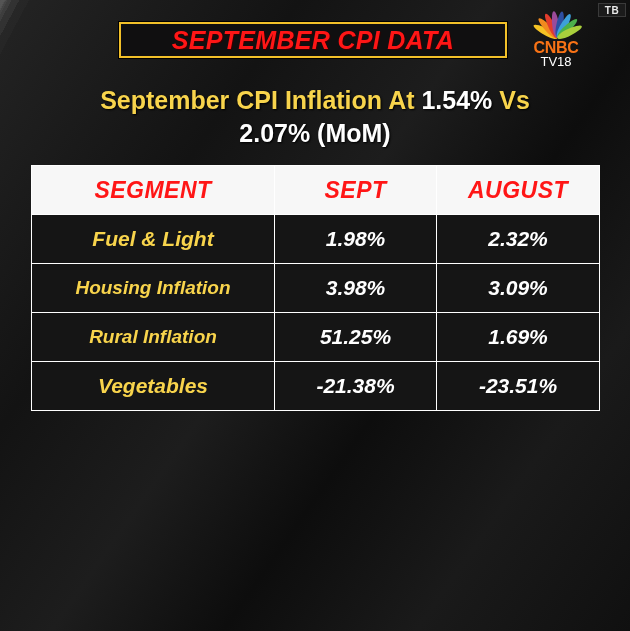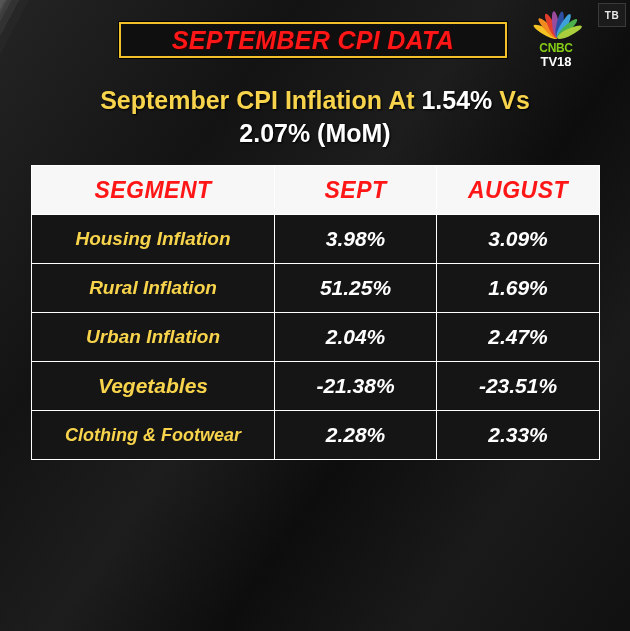--- a/index.html
+++ b/index.html
@@ -28,21 +28,21 @@
     background:
       linear-gradient(118deg, rgba(255,255,255,0.07) 0 0.6%, rgba(255,255,255,0) 0.6% 3.2%),
       linear-gradient(118deg, rgba(255,255,255,0.045) 0 0.5%, rgba(255,255,255,0) 0.5% 5.5%);
     opacity:.8;
   }
   #wrap { position:relative; z-index:2; width:630px; height:631px; }
 
   
   .tb-box {
     position:absolute; top:3px; right:4px;
-    width:28px; height:24px;
+    width:28px; height:14px;
     background:#1b1b1b;
     border:1px solid #3a3a3a;
     color:#e9e9e9;
     font-size:10px; font-weight:bold;
     display:flex; align-items:center; justify-content:center;
     letter-spacing:.5px;
     text-align:right;
   }
 
   
@@ -53,25 +53,25 @@
   }
   .peacock { width:44px; height:30px; position:relative; }
   .peacock i {
     position:absolute; left:20px; bottom:2px;
     width:7px; height:27px;
     border-radius:50% 50% 50% 50% / 60% 60% 40% 40%;
     transform-origin: 50% 100%;
     display:block;
   }
   .logo-cnbc {
-    color:#84cc16; font-size:12px; font-weight:bold; line-height:14px;
+    color:#f97316; font-size:16px; font-weight:bold; line-height:14px;
     letter-spacing:-0.3px; margin-top:1px;
   }
   .logo-tv18 {
-    color:#ffffff; font-size:13px; font-weight:bold; line-height:13px;
+    color:#ffffff; font-size:13px; font-weight:normal; line-height:13px;
     letter-spacing:0px;
   }
 
   
   .banner {
     position:absolute; left:119px; top:22px;
     width:388px; height:36px;
     background:#100f10;
     border:2px solid #f2c029;
     box-shadow:0 0 0 1px #000;
@@ -181,40 +181,35 @@
       </colgroup>
     <thead>
       <tr>
         <th>SEGMENT</th>
         <th>SEPT</th>
         <th>AUGUST</th>
       </tr>
     </thead>
     <tbody>
       <tr>
+        <td class="seg">Fuel &amp; Light</td>
+        <td class="val">1.98%</td>
+        <td class="val">2.32%</td>
+      </tr>
+      <tr>
         <td class="seg small">Housing Inflation</td>
         <td class="val">3.98%</td>
         <td class="val">3.09%</td>
       </tr>
       <tr>
         <td class="seg small">Rural Inflation</td>
         <td class="val">51.25%</td>
         <td class="val">1.69%</td>
       </tr>
       <tr>
-        <td class="seg small">Urban Inflation</td>
-        <td class="val">2.04%</td>
-        <td class="val">2.47%</td>
-      </tr>
-      <tr>
         <td class="seg">Vegetables</td>
         <td class="val">-21.38%</td>
         <td class="val">-23.51%</td>
       </tr>
-      <tr>
-        <td class="seg xsmall">Clothing &amp; Footwear</td>
-        <td class="val">2.28%</td>
-        <td class="val">2.33%</td>
-      </tr>
     </tbody>
   </table>
 
 </div>
 
 </body></html>

